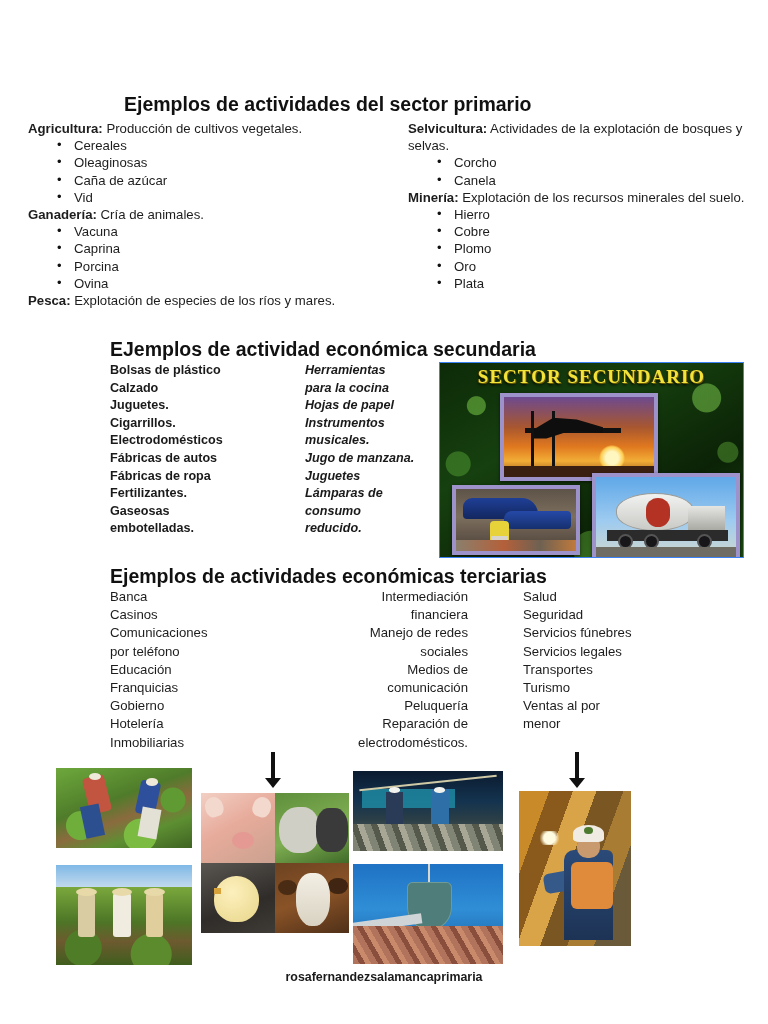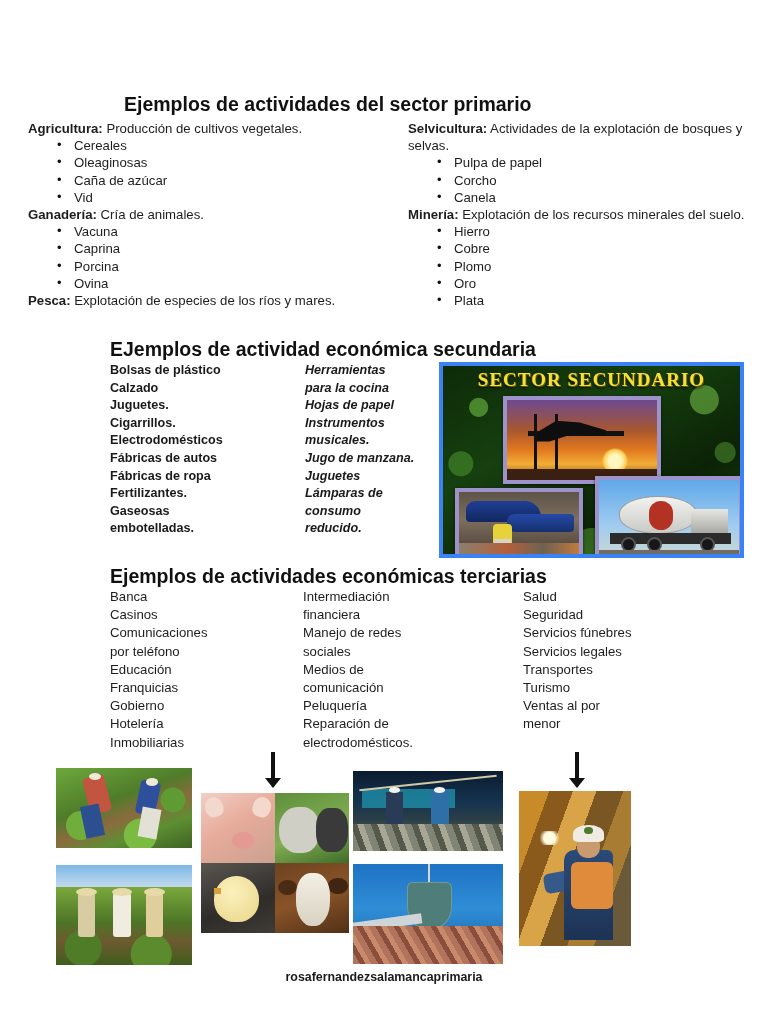--- a/index.html
+++ b/index.html
@@ -73,21 +73,21 @@
   #sec-col2 { left: 305px; top: 362px; width: 135px; font-style: italic; }
   .sec-col div { white-space: pre-line; }
 
   
   .collage {
     position: absolute;
     left: 439px; top: 362px;
     width: 305px; height: 196px;
     overflow: hidden;
     background: #0a1d06;
-    border: 4px solid #3b82f6;
+    border: 1px solid #3b82f6;
   }
   .collage .bg-green {
     position: absolute; inset: 0;
     background:
       radial-gradient(circle at 12% 22%, rgba(120,200,70,.55) 0 9px, transparent 10px),
       radial-gradient(circle at 6% 52%, rgba(90,170,55,.45) 0 12px, transparent 13px),
       radial-gradient(circle at 88% 18%, rgba(130,210,80,.5) 0 14px, transparent 15px),
       radial-gradient(circle at 95% 46%, rgba(100,180,60,.42) 0 10px, transparent 11px),
       radial-gradient(circle at 78% 78%, rgba(80,160,50,.4) 0 16px, transparent 17px),
       radial-gradient(circle at 20% 88%, rgba(110,190,65,.4) 0 13px, transparent 14px),
@@ -186,21 +186,21 @@
   #ph-mix .road { position: absolute; left: 0; bottom: 0; width: 100%; height: 12%; background: #6f6c64; }
 
   
   .ter-col {
     position: absolute;
     font-size: 13.2px;
     line-height: 18.2px;
     color: #1d1d1d;
   }
   #ter-col1 { left: 110px; top: 588px; width: 175px; }
-  #ter-col2 { left: 303px; top: 588px; width: 165px; }
+  #ter-col2 { left: 303px; top: 588px; width: 165px; text-align: right; }
   #ter-col3 { left: 523px; top: 588px; width: 170px; }
   .ter-col div { white-space: pre-line; }
 
   
   .bphoto { position: absolute; overflow: hidden; background:#ddd; }
 
   
   #bp-agri1 { left: 56px; top: 768px; width: 136px; height: 80px; }
   #bp-agri1 .f {
     position:absolute; inset:0;
@@ -344,21 +344,20 @@
     <p class="prim-lead">
       <b>Pesca:</b><span> Explotación de especies de los ríos y mares.</span>
     </p>
   </div>
 
   <div class="prim-col" id="prim-right">
     <p class="prim-lead">
       <b>Selvicultura:</b><span> Actividades de la explotación de bosques y selvas.</span>
     </p>
     <ul class="prim-list">
-      <li>Pulpa de papel</li>
       <li>Corcho</li>
       <li>Canela</li>
     </ul>
     <p class="prim-lead">
       <b>Minería:</b><span> Explotación de los recursos minerales del suelo.</span>
     </p>
     <ul class="prim-list">
       <li>Hierro</li>
       <li>Cobre</li>
       <li>Plomo</li>

